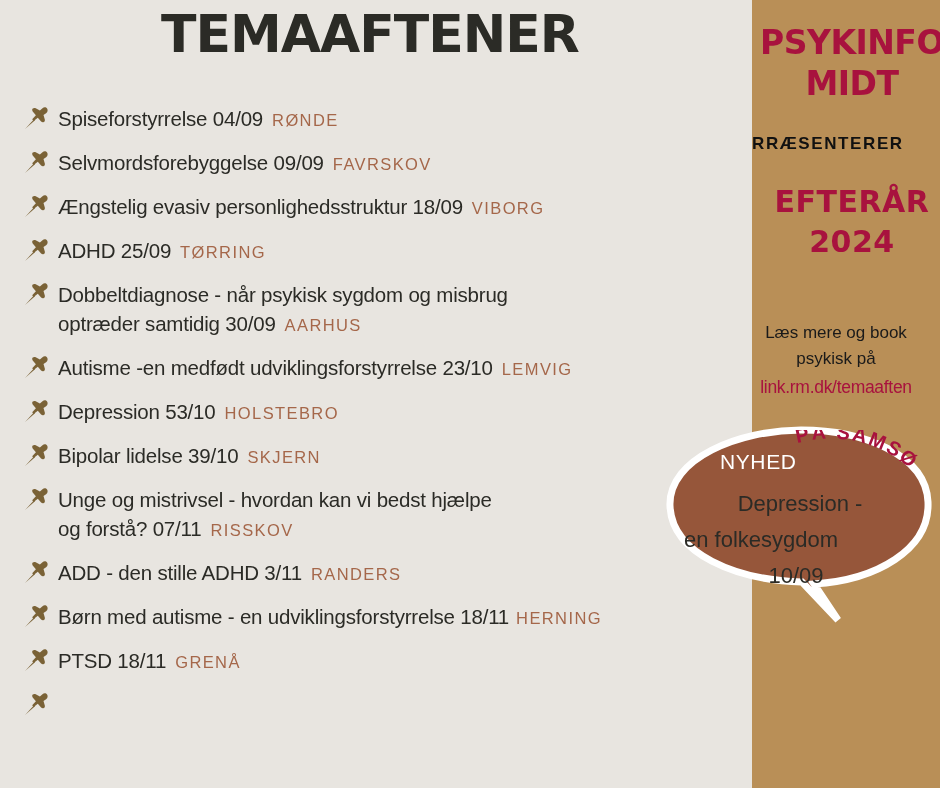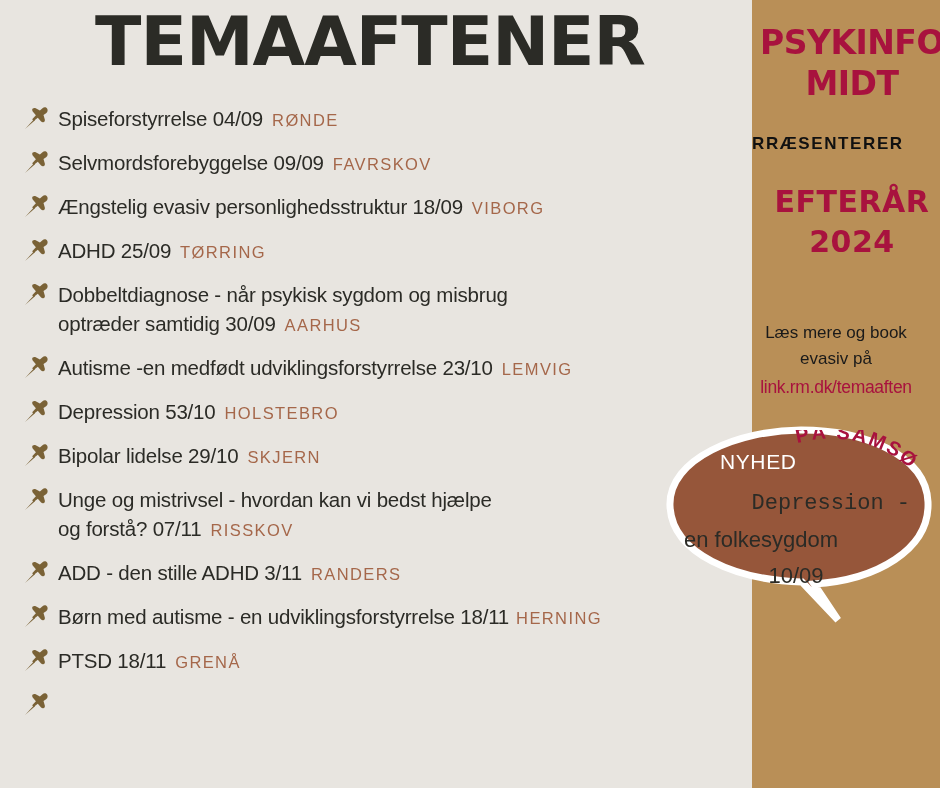--- a/index.html
+++ b/index.html
@@ -23,21 +23,21 @@
 
   
   #title {
     position: absolute;
     left: 0;
     top: 8px;
     width: 740px;
     text-align: center;
     font-family: "DejaVu Sans", sans-serif;
     font-weight: bold;
-    font-size: 68px;
+    font-size: 52px;
     letter-spacing: -1px;
     color: #2B2B26;
     line-height: 1;
     white-space: nowrap;
   }
 
   
   #event-list {
     position: absolute;
     left: 22px;
@@ -173,21 +173,21 @@
     left: 18px;
     top: 62px;
     width: 230px;
     text-align: center;
     font-family: "Liberation Sans", sans-serif;
     font-size: 22px;
     line-height: 36px;
     color: #2B2B26;
   }
   #bubble-body span { display: block; }
-  #bubble-line1 { text-align: right; padding-left: 10px; font-family: Liberation Mono, monospace; }
+  #bubble-line1 { text-align: center; padding-left: 10px; }
   #bubble-line2 { text-align: left; padding-left: 4px; }
   #bubble-line3 { text-align: center; padding-left: 2px; }
   #pa-samso {
     position: absolute;
     left: 790px;
     top: 430px;
     width: 150px;
     height: 70px;
     pointer-events: none;
   }
@@ -287,21 +287,21 @@
 
     <div class="event-row">
       <span class="pin-icon">
         <svg width="30" height="26" viewBox="0 0 30 26">
             <g fill="#7A6236">
               <path d="M20.5 2.2c1.6-1.4 3.6-1.1 4.6 0.4 1 1.5 0.6 3.5-1 4.6l-2.6 1.9 1.3 4.3c0.3 1.1-0.1 2.2-1 2.7-0.9 0.5-2 0.2-2.7-0.6l-3.3-3.8-4.2 3.2-1.4-1.7 3.7-3.9-3.2-3.9c-0.7-0.9-0.7-2.1 0.1-2.8 0.8-0.7 1.9-0.8 2.9-0.3l4.2 2.1 2.6-2.2z"></path>
               <path d="M12.3 12.9 L3.0 22.9 L13.0 14.2 Z"></path>
             </g>
           </svg>
       </span>
-      <span class="event-text"><span>Bipolar lidelse 29/10</span><span class="event-city">SKJERN</span></span>
+      <span class="event-text"><span>Bipolar lidelse 39/10</span><span class="event-city">SKJERN</span></span>
     </div>
 
     <div class="event-row two-line">
       <span class="pin-icon">
         <svg width="30" height="26" viewBox="0 0 30 26">
             <g fill="#7A6236">
               <path d="M20.5 2.2c1.6-1.4 3.6-1.1 4.6 0.4 1 1.5 0.6 3.5-1 4.6l-2.6 1.9 1.3 4.3c0.3 1.1-0.1 2.2-1 2.7-0.9 0.5-2 0.2-2.7-0.6l-3.3-3.8-4.2 3.2-1.4-1.7 3.7-3.9-3.2-3.9c-0.7-0.9-0.7-2.1 0.1-2.8 0.8-0.7 1.9-0.8 2.9-0.3l4.2 2.1 2.6-2.2z"></path>
               <path d="M12.3 12.9 L3.0 22.9 L13.0 14.2 Z"></path>
             </g>
           </svg>
@@ -363,21 +363,21 @@
       <div>PSYKINFO</div>
       <div>MIDT</div>
     </div>
     <div id="presents">RRÆSENTERER</div>
     <div id="season">
       <div>EFTERÅR</div>
       <div>2024</div>
     </div>
     <div id="booking">
       <span>Læs mere og book</span><br>
-      <span>evasiv på</span>
+      <span>psykisk på</span>
       <span id="booking-url">link.rm.dk/temaaften</span>
     </div>
 
   </div>
 
   <div id="bubble-wrap">
     <svg id="bubble-svg" width="278" height="210" viewBox="0 0 278 210">
       <path d="M139 6
                C200 6 264 30 266 78
                C268 126 214 156 152 160

